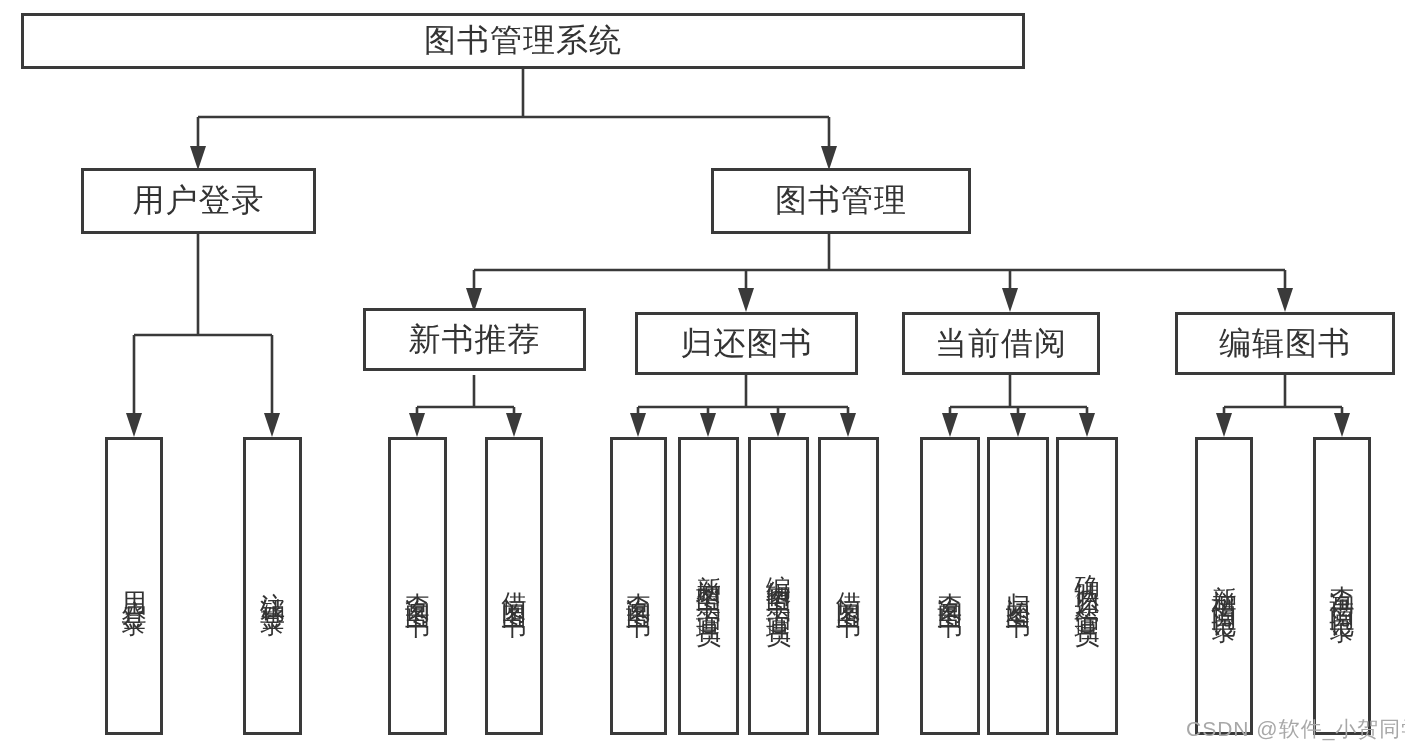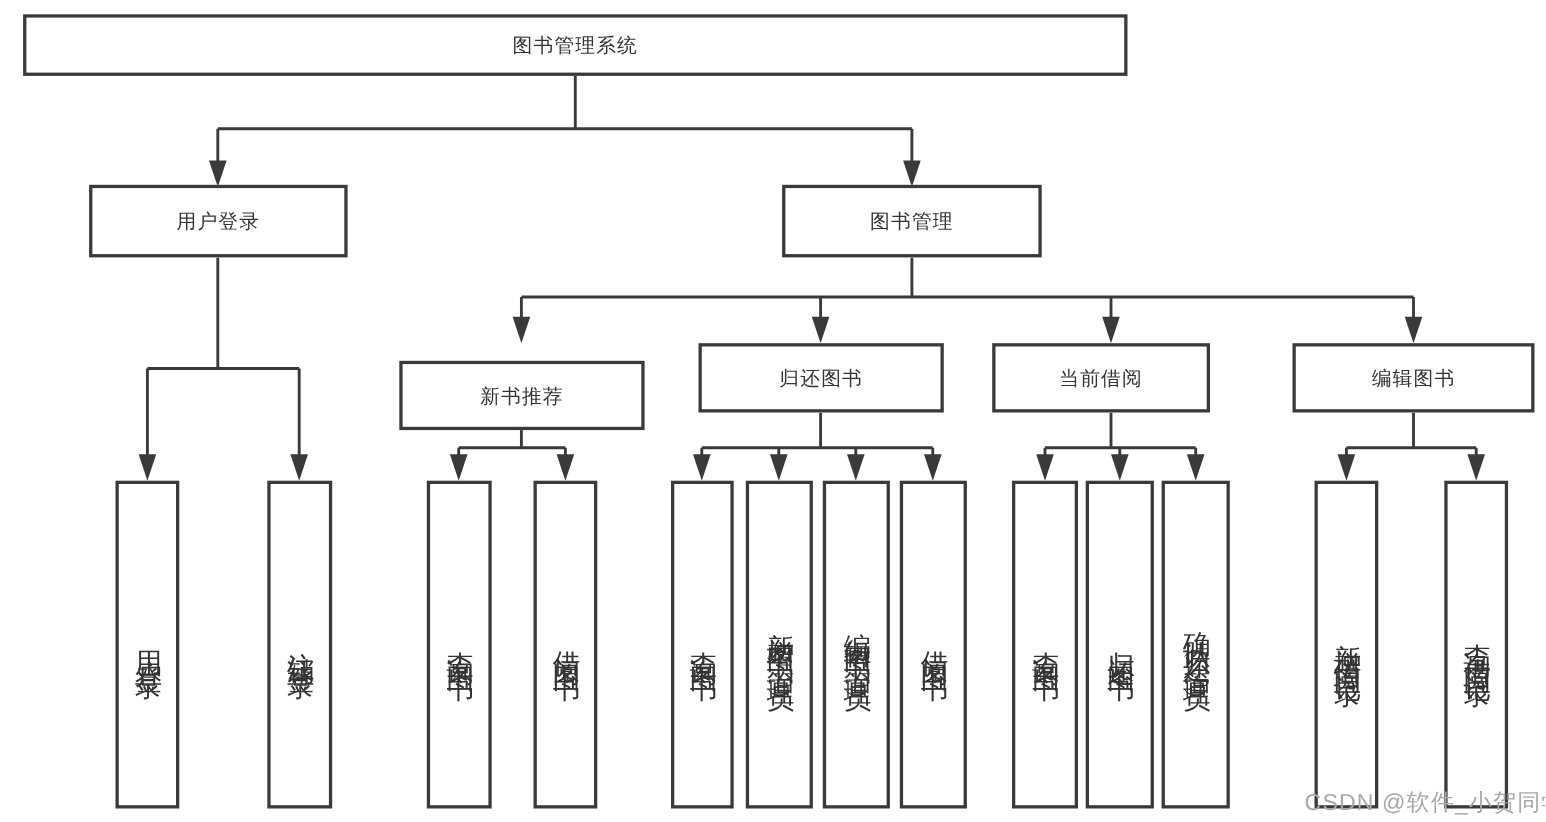--- a/index.html
+++ b/index.html
@@ -16,21 +16,21 @@
     box-sizing:border-box;
     border:3px solid #3a3a3a;
     background:#ffffff;
     display:flex;
     align-items:center;
     justify-content:center;
     z-index:2;
     color:#333333;
   }
   .h-label{
-    font-size:18px;
+    font-size:32px;
     letter-spacing:1px;
     white-space:nowrap;
     color:#333333;
   }
   .v-label{
     writing-mode:vertical-lr;
     text-orientation:mixed;
     font-size:25px;
     letter-spacing:7px;
     line-height:1;
@@ -84,25 +84,25 @@
     </g>
   </svg>
 
   <div class="box" style="left:21px;top:13px;width:1004px;height:56px;">
     <span class="h-label">图书管理系统</span>
   </div>
 
   <div class="box" style="left:81px;top:168px;width:235px;height:66px;">
     <span class="h-label">用户登录</span>
   </div>
-  <div class="box" style="left:711px;top:168px;width:236px;height:66px;">
+  <div class="box" style="left:711px;top:168px;width:260px;height:66px;">
     <span class="h-label">图书管理</span>
   </div>
 
-  <div class="box" style="left:363px;top:328px;width:223px;height:63px;">
+  <div class="box" style="left:363px;top:308px;width:223px;height:63px;">
     <span class="h-label">新书推荐</span>
   </div>
   <div class="box" style="left:635px;top:312px;width:223px;height:63px;">
     <span class="h-label">归还图书</span>
   </div>
   <div class="box" style="left:902px;top:312px;width:198px;height:63px;">
     <span class="h-label">当前借阅</span>
   </div>
   <div class="box" style="left:1175px;top:312px;width:220px;height:63px;">
     <span class="h-label">编辑图书</span>

